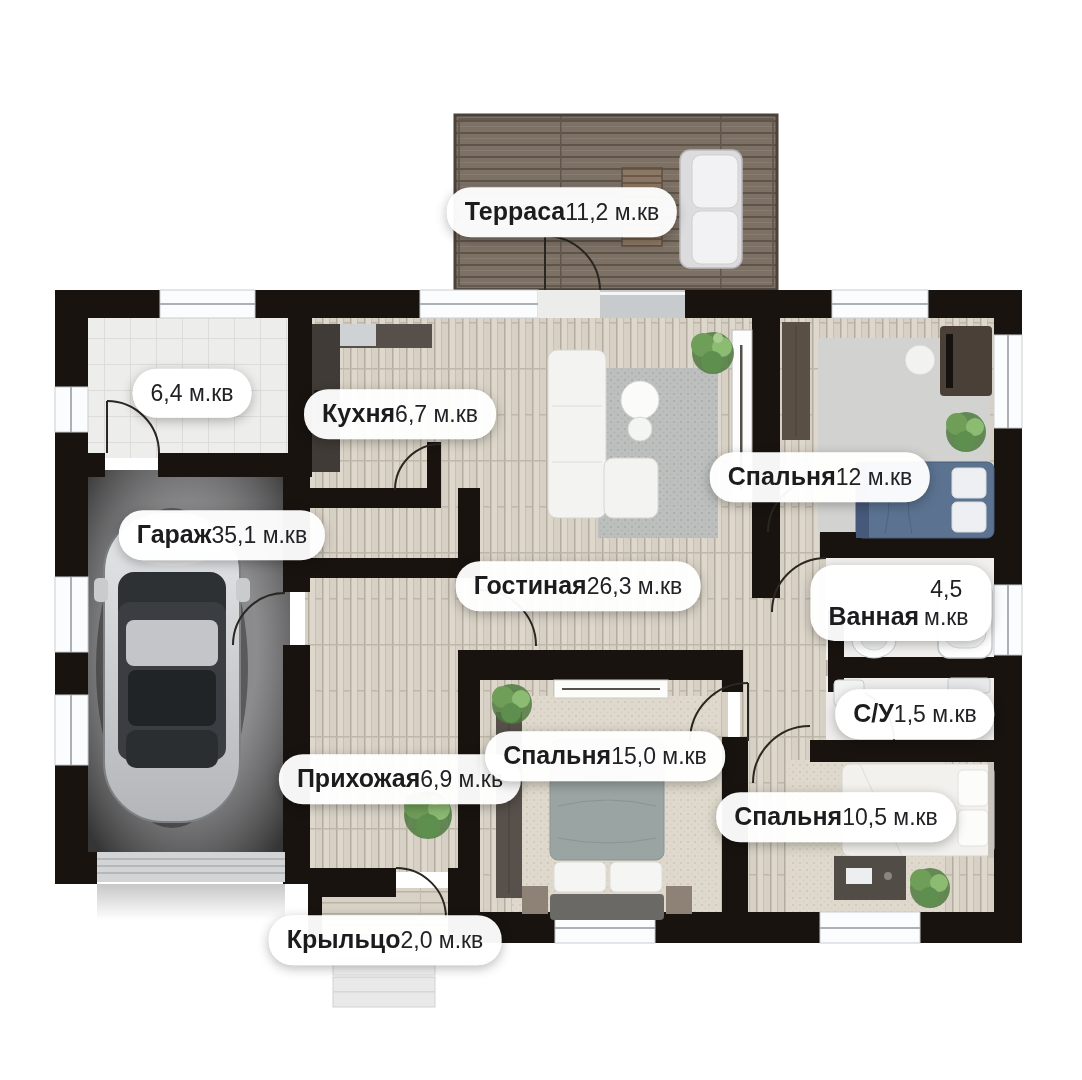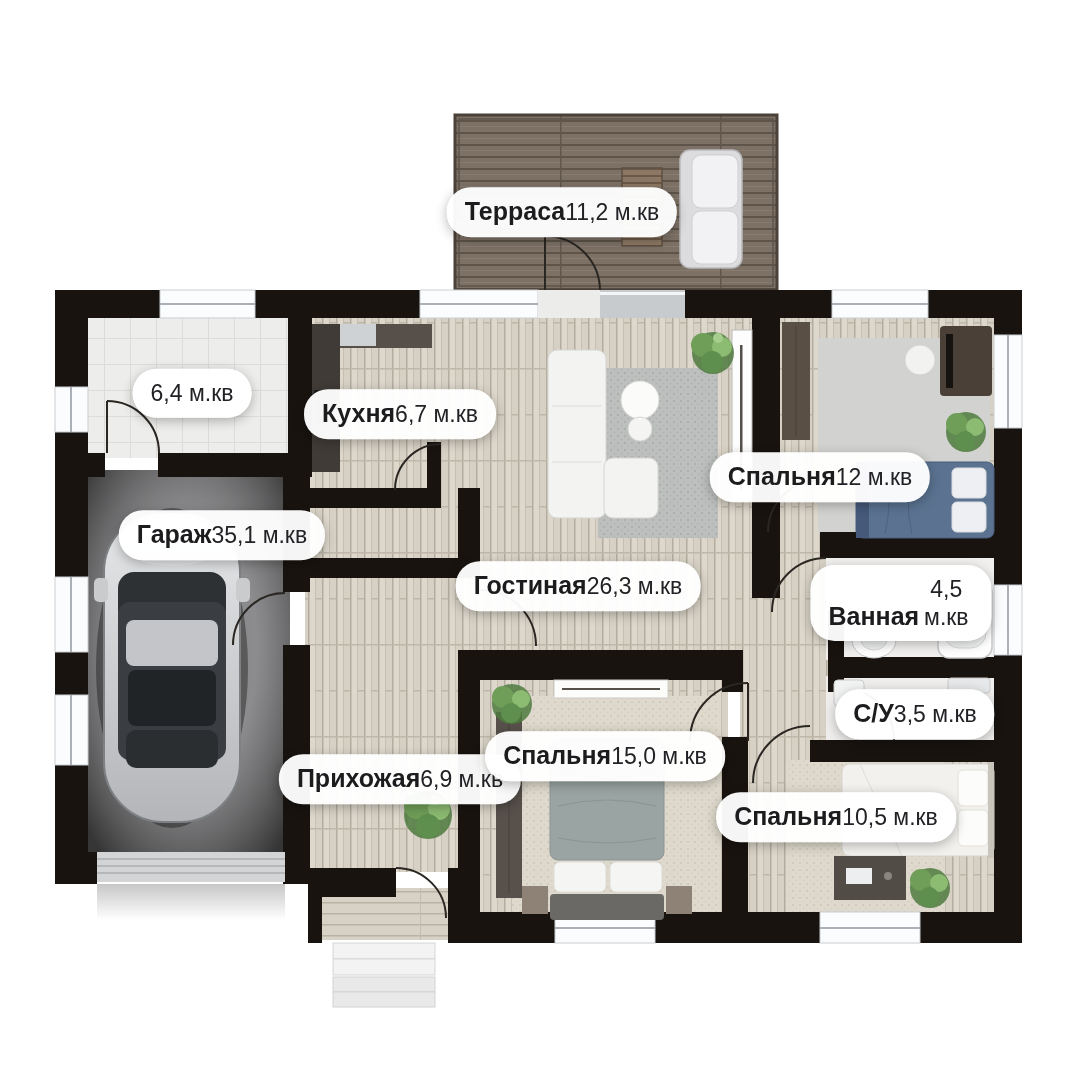--- a/index.html
+++ b/index.html
@@ -374,28 +374,32 @@
   <div class="room-label" style="left:820px;top:477px">
     <div class="rl-name">Спальня</div>
     <div class="rl-area">12 м.кв</div>
   </div>
   <div class="room-label" style="left:901px;top:603px">
     <div class="rl-name">Ванная</div>
     <div class="rl-area">4,5 м.кв</div>
   </div>
   <div class="room-label" style="left:915px;top:714px">
     <div class="rl-name">С/У</div>
-    <div class="rl-area">3,5 м.кв</div>
+    <div class="rl-area">1,5 м.кв</div>
   </div>
   <div class="room-label" style="left:400px;top:779px">
     <div class="rl-name">Прихожая</div>
     <div class="rl-area">6,9 м.кв</div>
   </div>
   <div class="room-label" style="left:605px;top:756px">
     <div class="rl-name">Спальня</div>
     <div class="rl-area">15,0 м.кв</div>
   </div>
   <div class="room-label" style="left:836px;top:817px">
     <div class="rl-name">Спальня</div>
     <div class="rl-area">10,5 м.кв</div>
   </div>
+  <div class="room-label" style="left:385px;top:940px">
+    <div class="rl-name">Крыльцо</div>
+    <div class="rl-area">2,0 м.кв</div>
+  </div>
 
 </div>
 
 </body></html>

